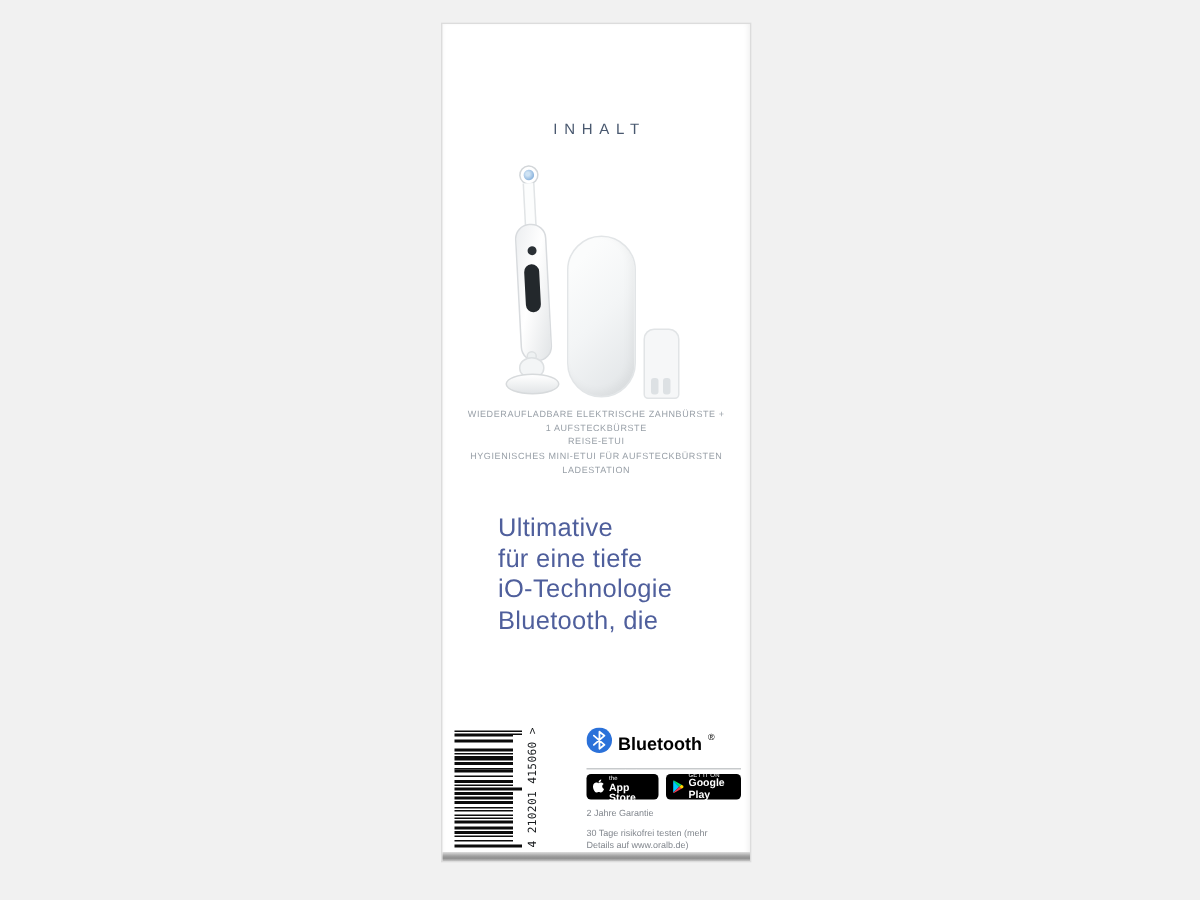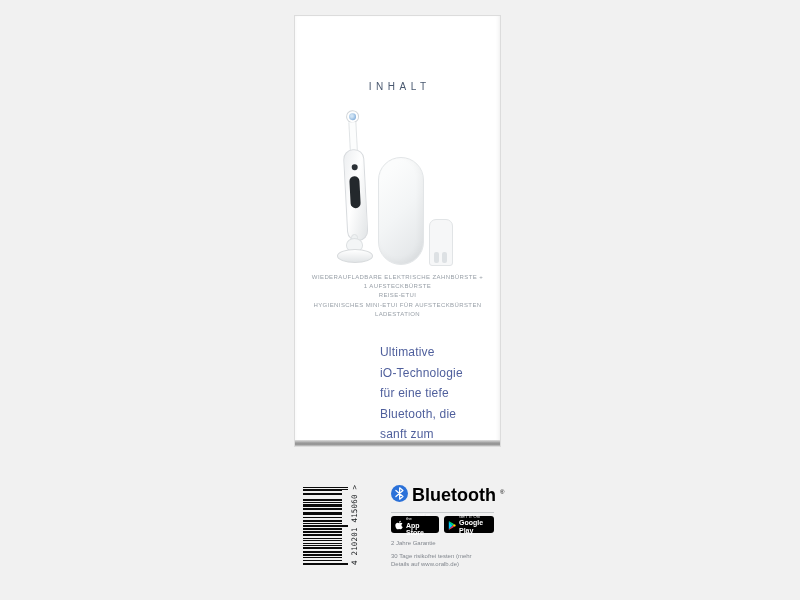--- a/index.html
+++ b/index.html
@@ -2,21 +2,21 @@
 <html style="--page_bg: #f1f1f1; --box_white: #ffffff; --heading_navy: #49586f; --contents_gray: #99a0a8; --headline_blue: #4f5f9c; --bluetooth_blue: #2b71d9; --badge_black: #000000;"><head>
 <meta charset="utf-8">
 <style>
   html,body{margin:0;padding:0;}
   body{
     width:800px;height:600px;position:relative;overflow:hidden;
     background:var(--page_bg,#f1f1f1);
     font-family:"Liberation Sans",sans-serif;
   }
   .box{
-    position:absolute;left:294px;top:15px;width:207px;height:432px;
+    position:absolute;left:294px;top:15px;width:207px;height:560px;
     background:var(--box_white,#ffffff);
     border:1px solid #dcdcdc;box-sizing:border-box;
     box-shadow: inset -3px 0 5px -3px rgba(0,0,0,.10), inset 2px 0 4px -3px rgba(0,0,0,.07);
   }
   .bottom-band{
     position:absolute;left:0;right:0;bottom:0;height:6px;
     background:linear-gradient(to bottom,#dedede,#a0a0a0 45%,#8f8f8f 70%,#c6c6c6);
   }
   .heading{
     position:absolute;top:65px;left:0;right:0;text-align:center;
@@ -49,33 +49,33 @@
   .mini-case{position:absolute;left:134px;top:203px;width:24px;height:47px;border-radius:7px 7px 3px 3px;
     background:#f6f7f8;border:1px solid #e1e4e6;box-sizing:border-box;}
   .mini-head{position:absolute;bottom:2px;width:5px;height:11px;border-radius:2px;background:#dde1e4;}
   .mini-head.h1{left:4px;} .mini-head.h2{left:12px;}
   
   .contents{position:absolute;top:257px;left:0;right:0;text-align:center;
     font-size:6px;line-height:9.2px;letter-spacing:.4px;
     color:var(--contents_gray,#99a0a8);}
   
   .headline{position:absolute;left:37px;top:326px;
-    font-size:12px;line-height:20.5px;letter-spacing:.2px;
-    color:var(--headline_blue,#4f5f9c);margin-left:48px;}
+    font-size:17px;line-height:20.5px;letter-spacing:.2px;
+    color:var(--headline_blue,#4f5f9c);}
   
   .barcode{position:absolute;left:8px;top:471px;width:66px;height:80px;}
   .barcode-bars{position:absolute;left:0;top:0;width:46px;height:78px;}
   .bar{position:absolute;left:0;background:#0b0b0b;}
   .barcode-digits{position:absolute;left:45px;top:78px;width:80px;height:13px;
     transform:rotate(-90deg);transform-origin:0 0;
     font-family:"DejaVu Sans Mono",monospace;font-size:7.5px;letter-spacing:.2px;
     color:#15181b;white-space:nowrap;line-height:13px;}
   
   .bt-row{position:absolute;left:96px;top:469px;display:flex;align-items:center;gap:4px;}
-  .bt-label{font-size:18px;font-weight:bold;color:#000;}
+  .bt-label{font-size:12px;font-weight:bold;color:#000;}
   .bt-reg{font-size:6px;color:#000;vertical-align:top;position:relative;top:-4px;}
   .divider{position:absolute;left:96px;top:496px;width:103px;height:1px;background:#c7cacc;}
   .badges{position:absolute;left:96px;top:500px;display:flex;gap:5px;}
   .badge{height:17px;border-radius:3px;background:var(--badge_black,#000);color:#fff;
     display:flex;align-items:center;gap:3px;padding:0 4px;box-sizing:border-box;}
   .badge.apple{width:48px;} .badge.google{width:50px;}
   .badge-txt{display:flex;flex-direction:column;justify-content:center;}
   .b-top{font-size:4px;line-height:4.5px;letter-spacing:.1px;}
   .b-bottom{font-size:7px;line-height:7.5px;font-weight:bold;}
   .fineprint{position:absolute;left:96px;color:#82878e;font-size:6px;line-height:7.5px;}
@@ -110,24 +110,23 @@
   <div class="contents">
     <div>WIEDERAUFLADBARE ELEKTRISCHE ZAHNBÜRSTE +</div>
     <div>1 AUFSTECKBÜRSTE</div>
     <div>REISE-ETUI</div>
     <div>HYGIENISCHES MINI-ETUI FÜR AUFSTECKBÜRSTEN</div>
     <div>LADESTATION</div>
   </div>
 
   <div class="headline">
     <div>Ultimative</div>
+    <div>für eine tiefe</div>
     <div>iO-Technologie</div>
-    <div>für eine tiefe</div>
     <div>Bluetooth, die</div>
-    <div>sanft zum</div>
   </div>
 
   <div class="barcode">
     <div class="barcode-bars">
         <div class="bar" style="bottom: 0px; height: 0.821053px; width: 45px;"></div>
         <div class="bar" style="bottom: 1.64211px; height: 0.821053px; width: 45px;"></div>
         <div class="bar" style="bottom: 4.10526px; height: 0.821053px; width: 39px;"></div>
         <div class="bar" style="bottom: 6.56842px; height: 1.64211px; width: 39px;"></div>
         <div class="bar" style="bottom: 9.03158px; height: 1.64211px; width: 39px;"></div>
         <div class="bar" style="bottom: 12.3158px; height: 1.64211px; width: 39px;"></div>

